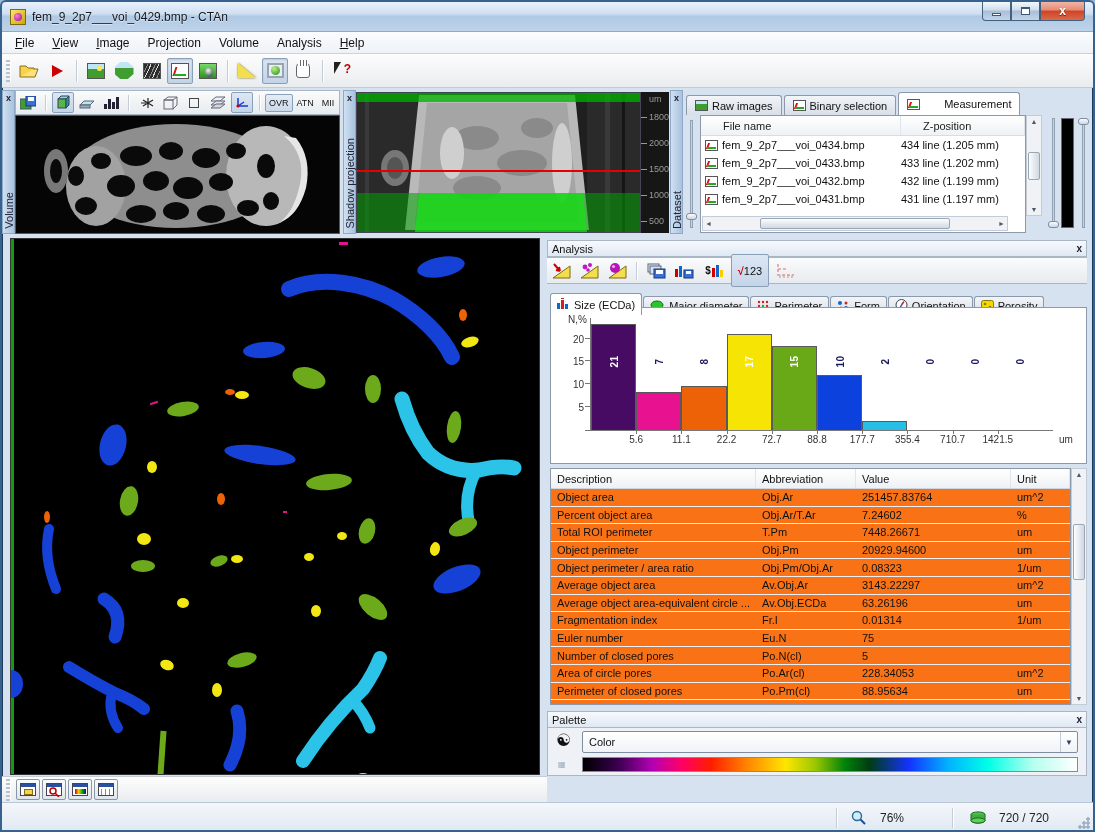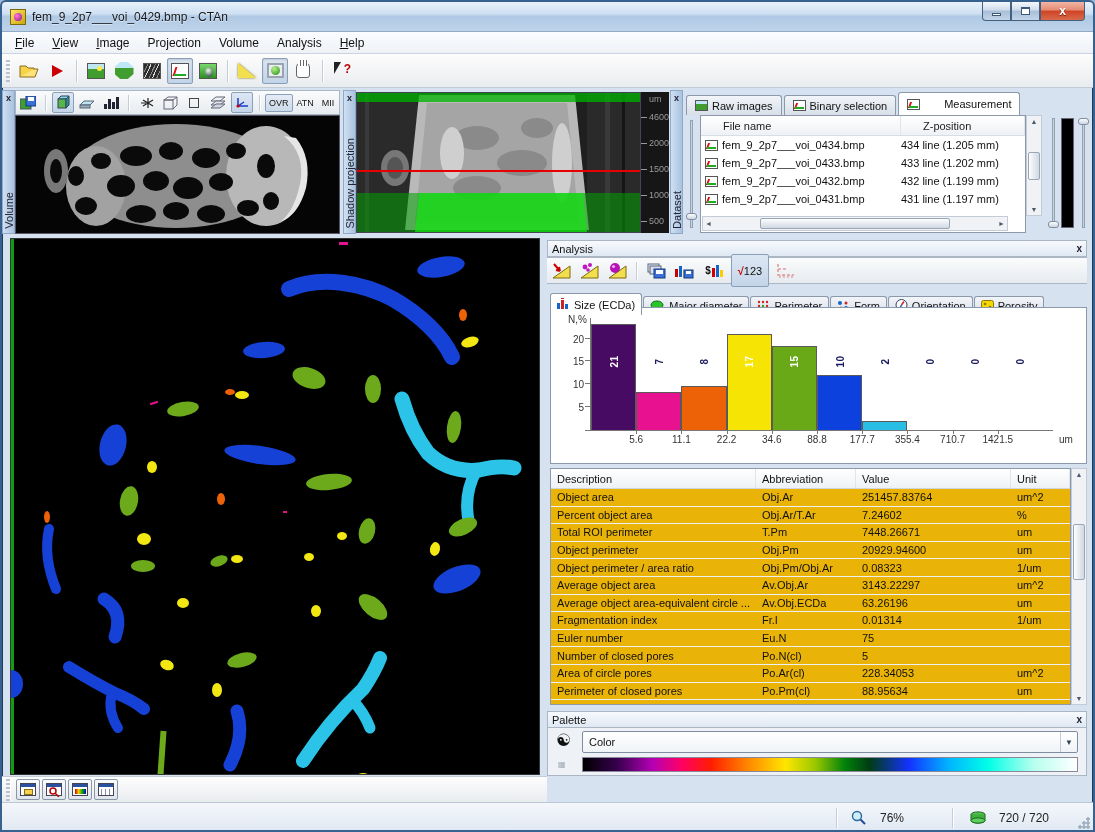--- a/index.html
+++ b/index.html
@@ -89,21 +89,21 @@
   .bars{position:absolute;inset:0;display:flex;align-items:flex-end;}
   .bar{border:1px solid #5a5a5a;border-bottom:none;}
   .bar-label{position:absolute;transform:translate(-50%,0) rotate(-90deg);font-size:10px;font-weight:bold;letter-spacing:.5px;}
   .ytick{position:absolute;right:100%;transform:translate(-7px,50%);font-size:10px;color:#333;}
   .ytick-dash{position:absolute;right:100%;width:5px;height:1px;background:#777;transform:translateX(-1px);}
   .xtick{position:absolute;top:100%;transform:translate(-50%,4px);font-size:10px;color:#333;}
   .xtick-dash{position:absolute;top:100%;width:1px;height:4px;background:#777;}
   .ylab{position:absolute;right:100%;top:-4px;transform:translateX(-4px);font-size:10px;color:#333;}
   .xunit{position:absolute;top:100%;left:100%;transform:translate(16px,4px);font-size:10px;color:#333;}
   
-  .rtable{position:absolute;background:#eab308;border:1px solid #8b99aa;font-size:11px;overflow:hidden;color:#111;}
+  .rtable{position:absolute;background:#f97316;border:1px solid #8b99aa;font-size:11px;overflow:hidden;color:#111;}
   .r-head{display:flex;height:20px;align-items:center;background:linear-gradient(#ffffff,#eef1f5);border-bottom:1px solid #cfd6df;}
   .r-head span{padding-left:6px;border-right:1px solid #e0e5ec;height:100%;display:flex;align-items:center;}
   .r-row{display:flex;height:17.6px;align-items:center;border-bottom:1px solid #eceff3;}
   .r-row span{padding-left:6px;overflow:hidden;white-space:nowrap;}
   .c0{width:205px;flex:0 0 auto;}
   .c1{width:100px;flex:0 0 auto;}
   .c2{width:155px;flex:0 0 auto;}
   .c3{flex:1;}
   
   .combo{position:absolute;height:22px;background:linear-gradient(#fff,#f0f3f7);border:1px solid #7e8da0;border-radius:2px;display:flex;align-items:center;font-size:11px;padding-left:6px;color:#111;}
@@ -336,21 +336,21 @@
       <rect x="0" y="0" width="283" height="9" fill="#00b400" opacity="0.75"></rect>
       <rect x="0" y="100" width="283" height="39" fill="#00a000" opacity="0.55"></rect>
       <polygon points="62,100 226,100 230,139 58,139" fill="#15e015" opacity="0.75"></polygon>
       <rect x="0" y="77" width="283" height="2" fill="#e80000"></rect>
     </svg>
   </div>
   <div class="shadow-scale" id="shadow-scale" style="left:639px;top:90px;width:28px;height:141px;">
       <span style="position: absolute; left: 8px; top: 2px;">um</span>
       <div class="tickrow" style="top: 20px;">
         <span class="tick-dash"></span>
-        <span>4600</span>
+        <span>1800</span>
       </div>
       <div class="tickrow" style="top: 46px;">
         <span class="tick-dash"></span>
         <span>2000</span>
       </div>
       <div class="tickrow" style="top: 72px;">
         <span class="tick-dash"></span>
         <span>1500</span>
       </div>
       <div class="tickrow" style="top: 98px;">
@@ -675,21 +675,21 @@
           <span class="ytick" style="bottom: 91.4286px;">20</span>
           <span class="ytick-dash" style="bottom: 91.4286px;"></span>
         </div>
       <div id="xticks">
           <span class="xtick" style="left: 45.2px;">5.6</span>
           <span class="xtick-dash" style="left: 45.2px;"></span>
           <span class="xtick" style="left: 90.4px;">11.1</span>
           <span class="xtick-dash" style="left: 90.4px;"></span>
           <span class="xtick" style="left: 135.6px;">22.2</span>
           <span class="xtick-dash" style="left: 135.6px;"></span>
-          <span class="xtick" style="left: 180.8px;">34.6</span>
+          <span class="xtick" style="left: 180.8px;">72.7</span>
           <span class="xtick-dash" style="left: 180.8px;"></span>
           <span class="xtick" style="left: 226px;">88.8</span>
           <span class="xtick-dash" style="left: 226px;"></span>
           <span class="xtick" style="left: 271.2px;">177.7</span>
           <span class="xtick-dash" style="left: 271.2px;"></span>
           <span class="xtick" style="left: 316.4px;">355.4</span>
           <span class="xtick-dash" style="left: 316.4px;"></span>
           <span class="xtick" style="left: 361.6px;">710.7</span>
           <span class="xtick-dash" style="left: 361.6px;"></span>
           <span class="xtick" style="left: 406.8px;">1421.5</span>

